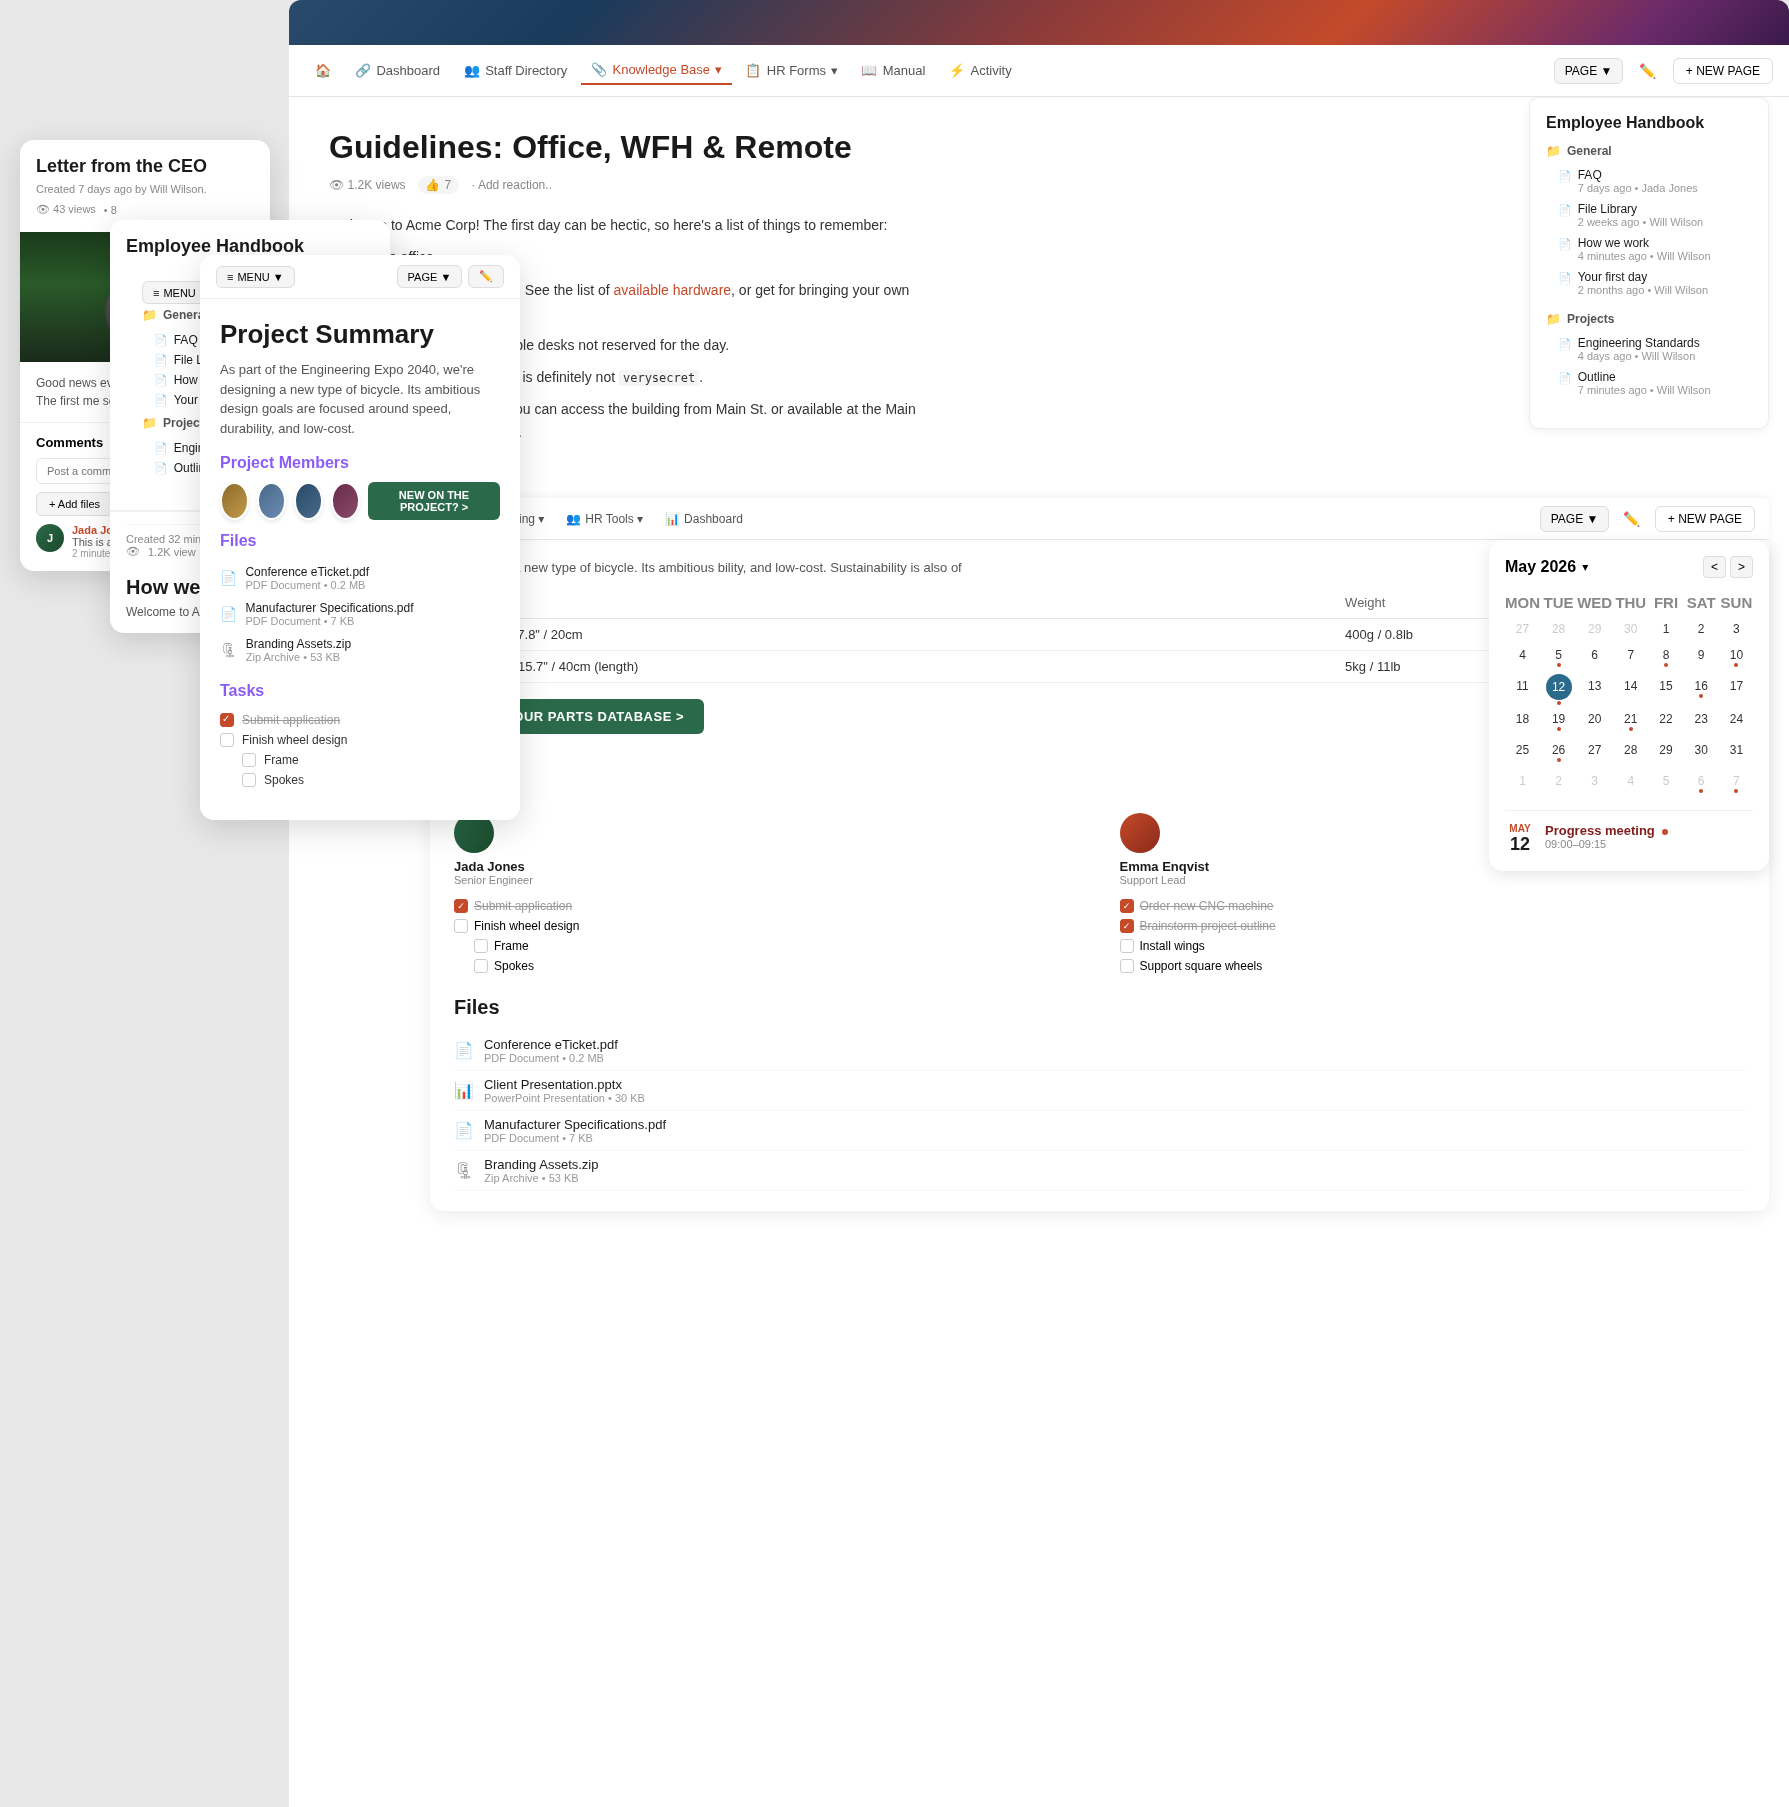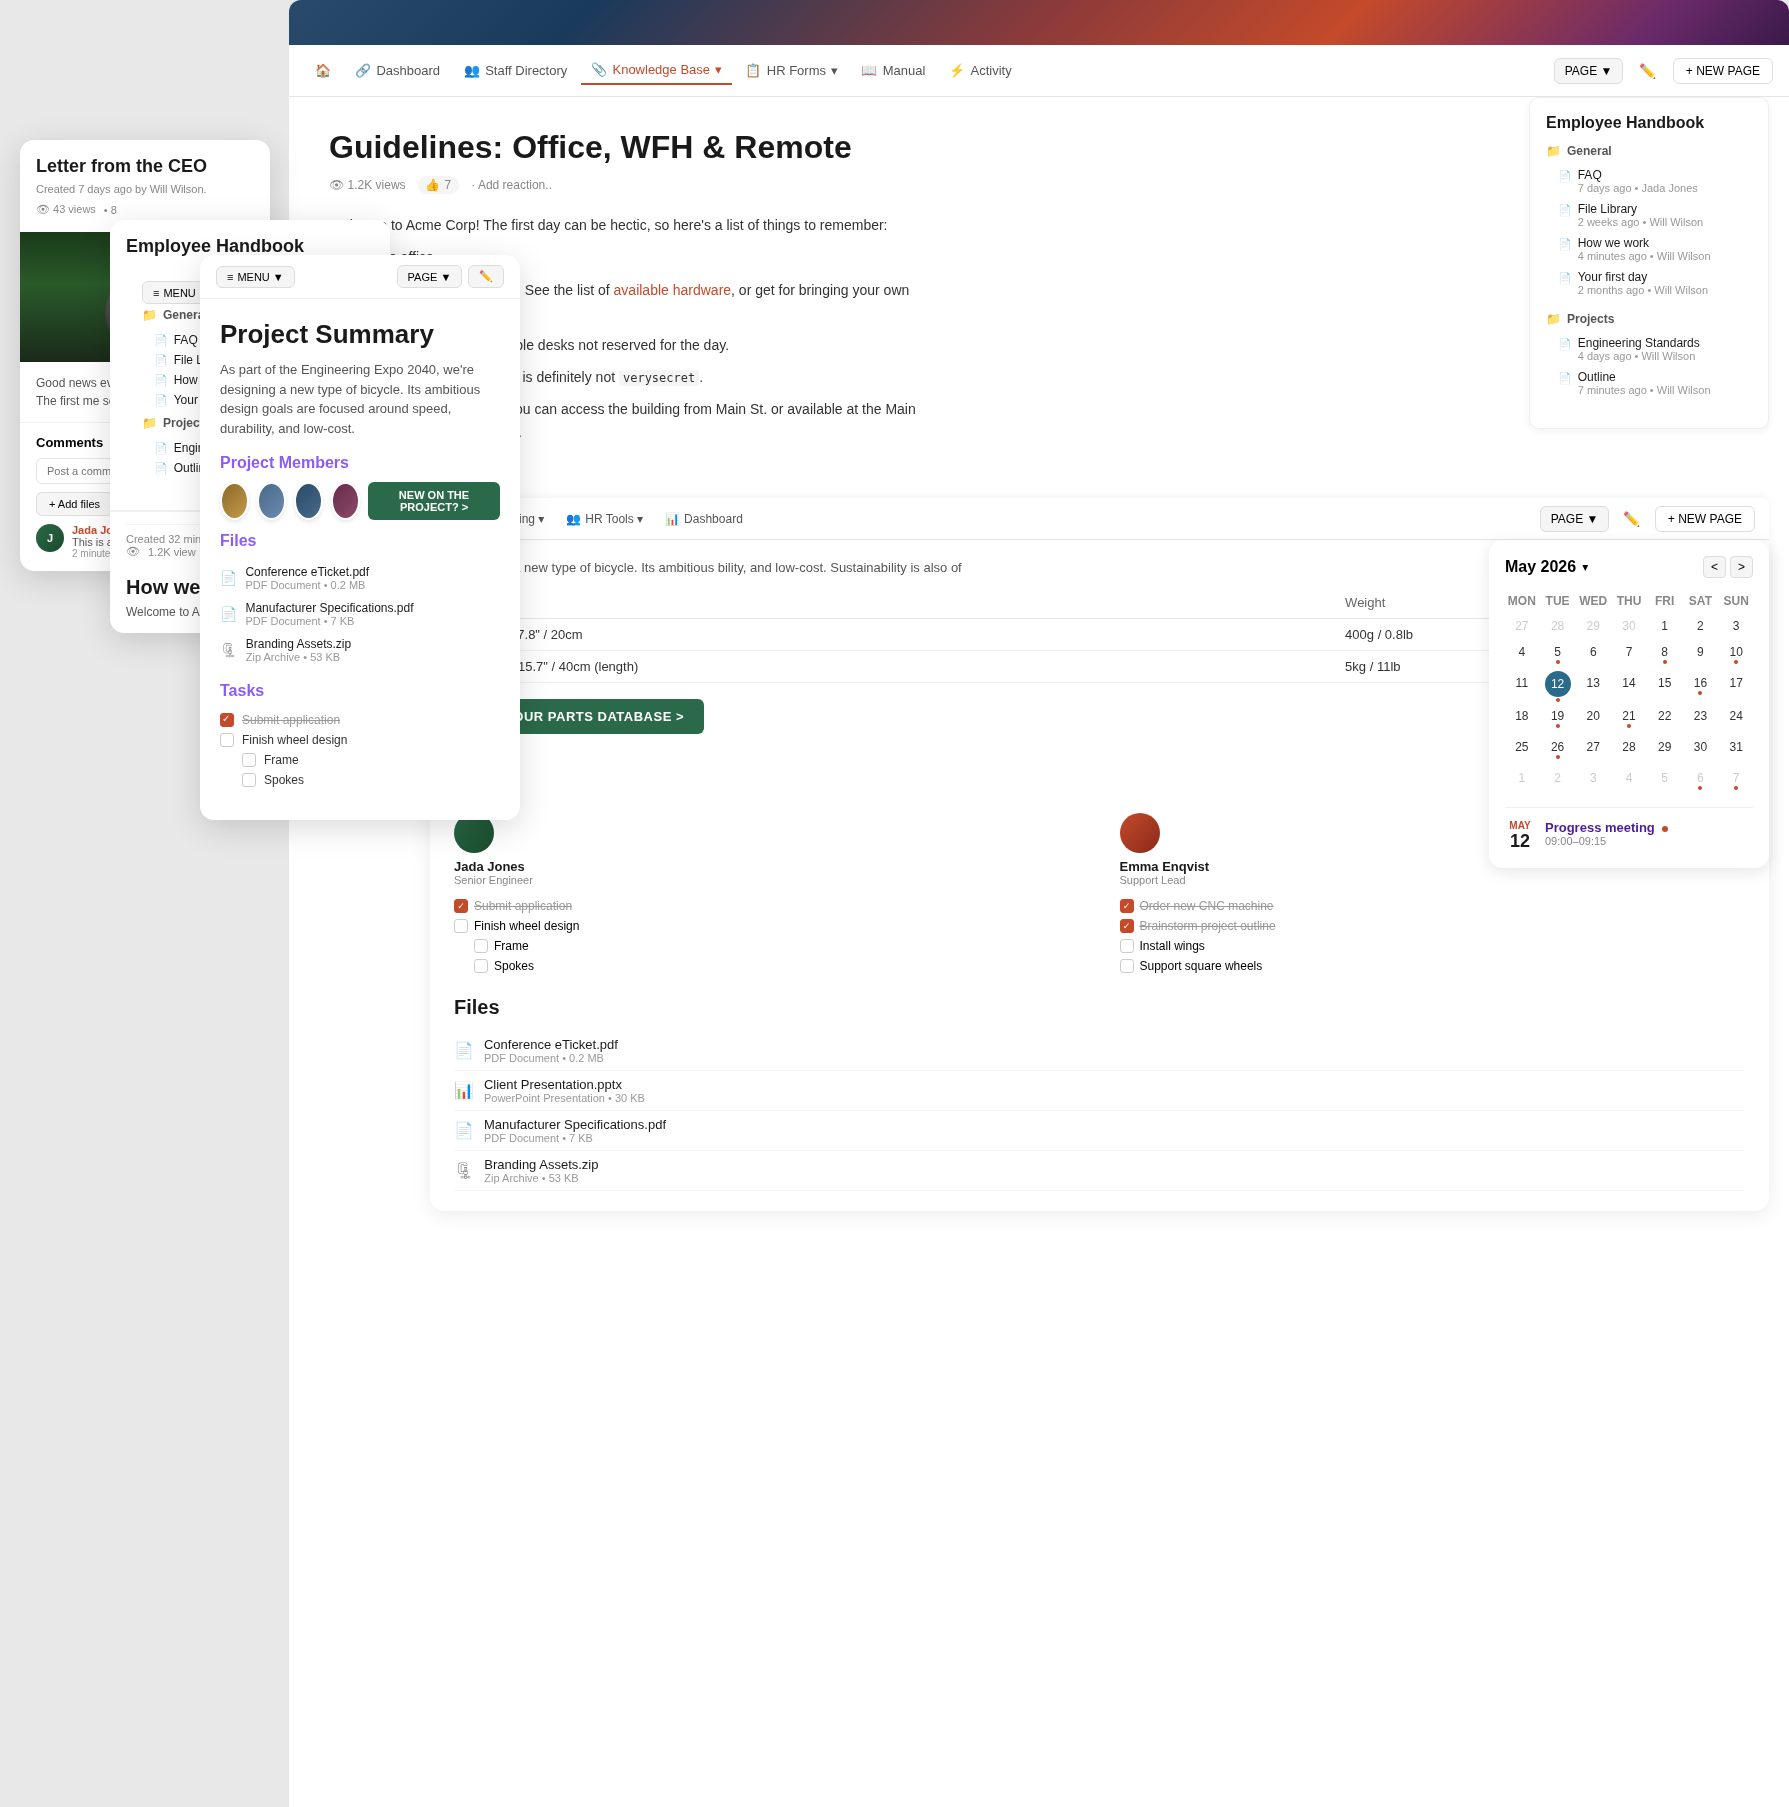--- a/index.html
+++ b/index.html
@@ -530,21 +530,21 @@
       cursor: pointer;
       background: #f5f5f5;
     }
     .cal-grid {
       display: grid;
       grid-template-columns: repeat(7, 1fr);
       gap: 2px;
     }
     .cal-day-header {
       text-align: center;
-      font-size: 12px;
+      font-size: 15px;
       font-weight: 600;
       color: #888;
       padding: 4px 0;
     }
     .cal-day {
       text-align: center;
       font-size: 12px;
       padding: 5px 2px;
       border-radius: 50%;
       cursor: pointer;
@@ -571,21 +571,21 @@
       padding-top: 12px;
       border-top: 1px solid #f0f0f0;
       display: flex; align-items: flex-start; gap: 10px;
     }
     .cal-event-date {
       font-size: 11px; color: #888; text-align: center;
       min-width: 30px;
     }
     .cal-event-date span { display: block; font-size: 18px; font-weight: 700; color: #1a1a1a; }
     .cal-event-info {}
-    .cal-event-title { font-size: 13px; font-weight: 600; color: #4c1d95; }
+    .cal-event-title { font-size: 13px; font-weight: 600; color: #7f1d1d; }
     .cal-event-dot { display: inline-block; width: 6px; height: 6px; background: #c44a2a; border-radius: 50%; margin-left: 4px; }
     .cal-event-time { font-size: 11px; color: #888; }
 
     
     .panel-shadow {
       box-shadow: 0 8px 32px rgba(0,0,0,0.15);
     }
 
     .available-link { color: #c44a2a; }
     .monospace { font-family: monospace; background: #f5f5f5; padding: 1px 4px; border-radius: 3px; font-size: 12px; }

